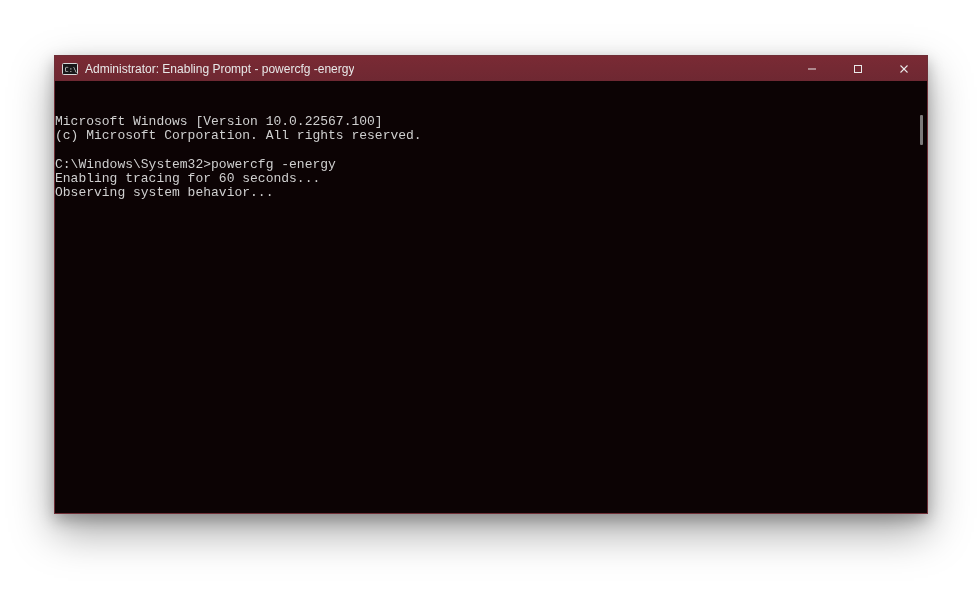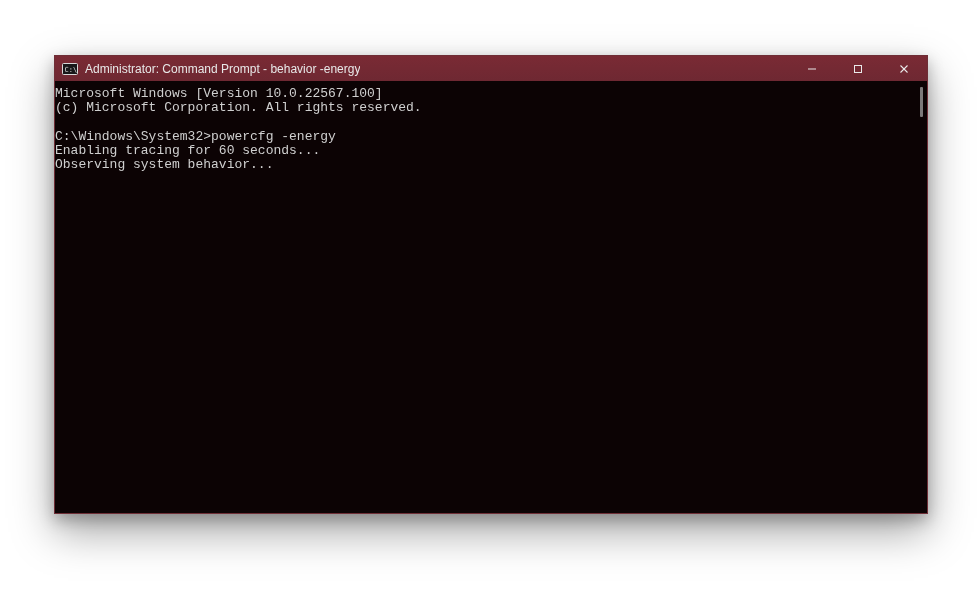--- a/index.html
+++ b/index.html
@@ -60,20 +60,21 @@
     color: #eaeaea;
   }
   .win-btn svg { display:block; }
 
   .terminal {
     flex: 1 1 auto;
     background: #0c0304;
     position: relative;
     padding: 6px 0 0 0;
     overflow: hidden;
+    margin-top: 28px;
   }
   .terminal pre {
     margin: 0;
     padding: 0 6px 0 0;
     font-family: Consolas, "Courier New", monospace;
     font-size: 13px;
     line-height: 14.3px;
     color: #cfcfcf;
     white-space: pre;
   }
@@ -92,21 +93,21 @@
 
 <div class="window">
 
   <div class="titlebar">
     <span class="icon-slot">
       <svg width="16" height="12" viewBox="0 0 16 12">
         <rect x="0.5" y="0.5" width="15" height="11" rx="1" fill="#18181a" stroke="#d8d8d8" stroke-width="1"></rect>
         <text x="2.5" y="8.5" font-family="Consolas, monospace" font-size="7" fill="#d8d8d8">C:\</text>
       </svg>
     </span>
-    <span class="title-text">Administrator: Command Prompt - behavior  -energy</span>
+    <span class="title-text">Administrator: Enabling Prompt - powercfg  -energy</span>
     <span class="spacer"></span>
     <div class="win-controls">
       <div class="win-btn" aria-label="minimize">
         <svg width="10" height="10" viewBox="0 0 10 10">
             <line x1="1" y1="5" x2="9" y2="5" stroke="#eaeaea" stroke-width="1"></line>
           </svg>
       </div>
       <div class="win-btn" aria-label="maximize">
         <svg width="10" height="10" viewBox="0 0 10 10">
             <rect x="1.5" y="1.5" width="7" height="7" fill="none" stroke="#eaeaea" stroke-width="1"></rect>

